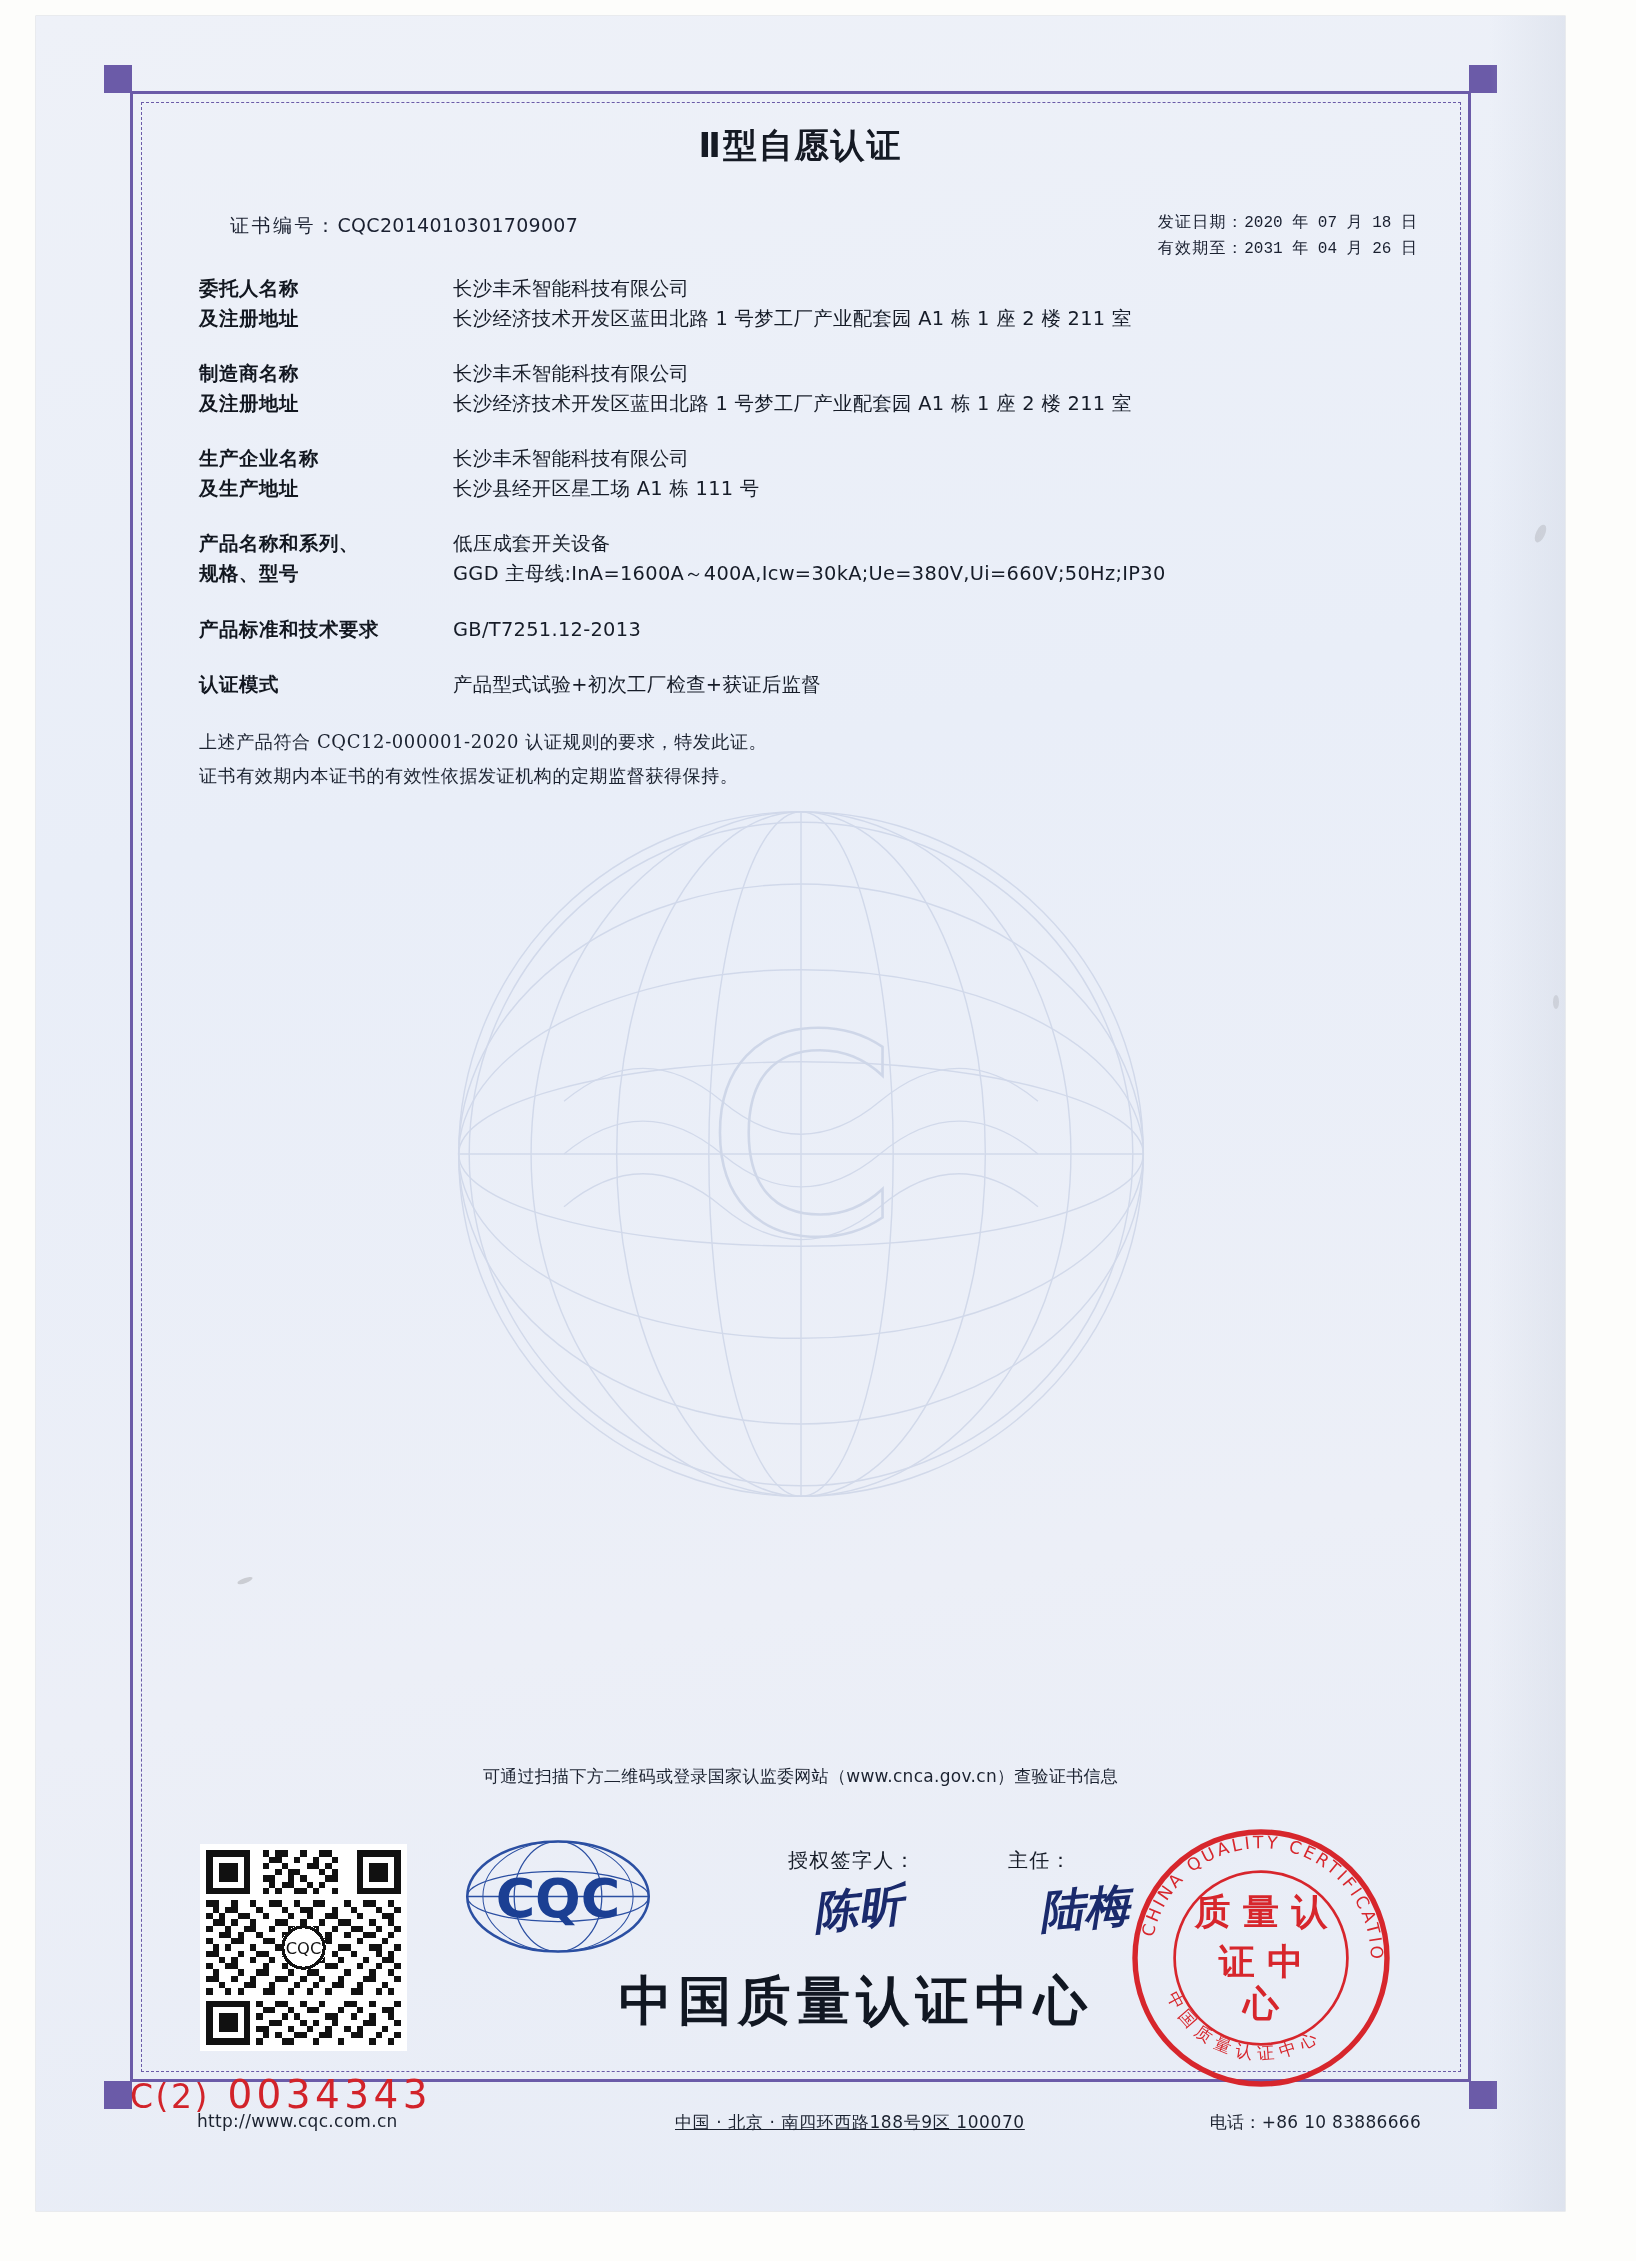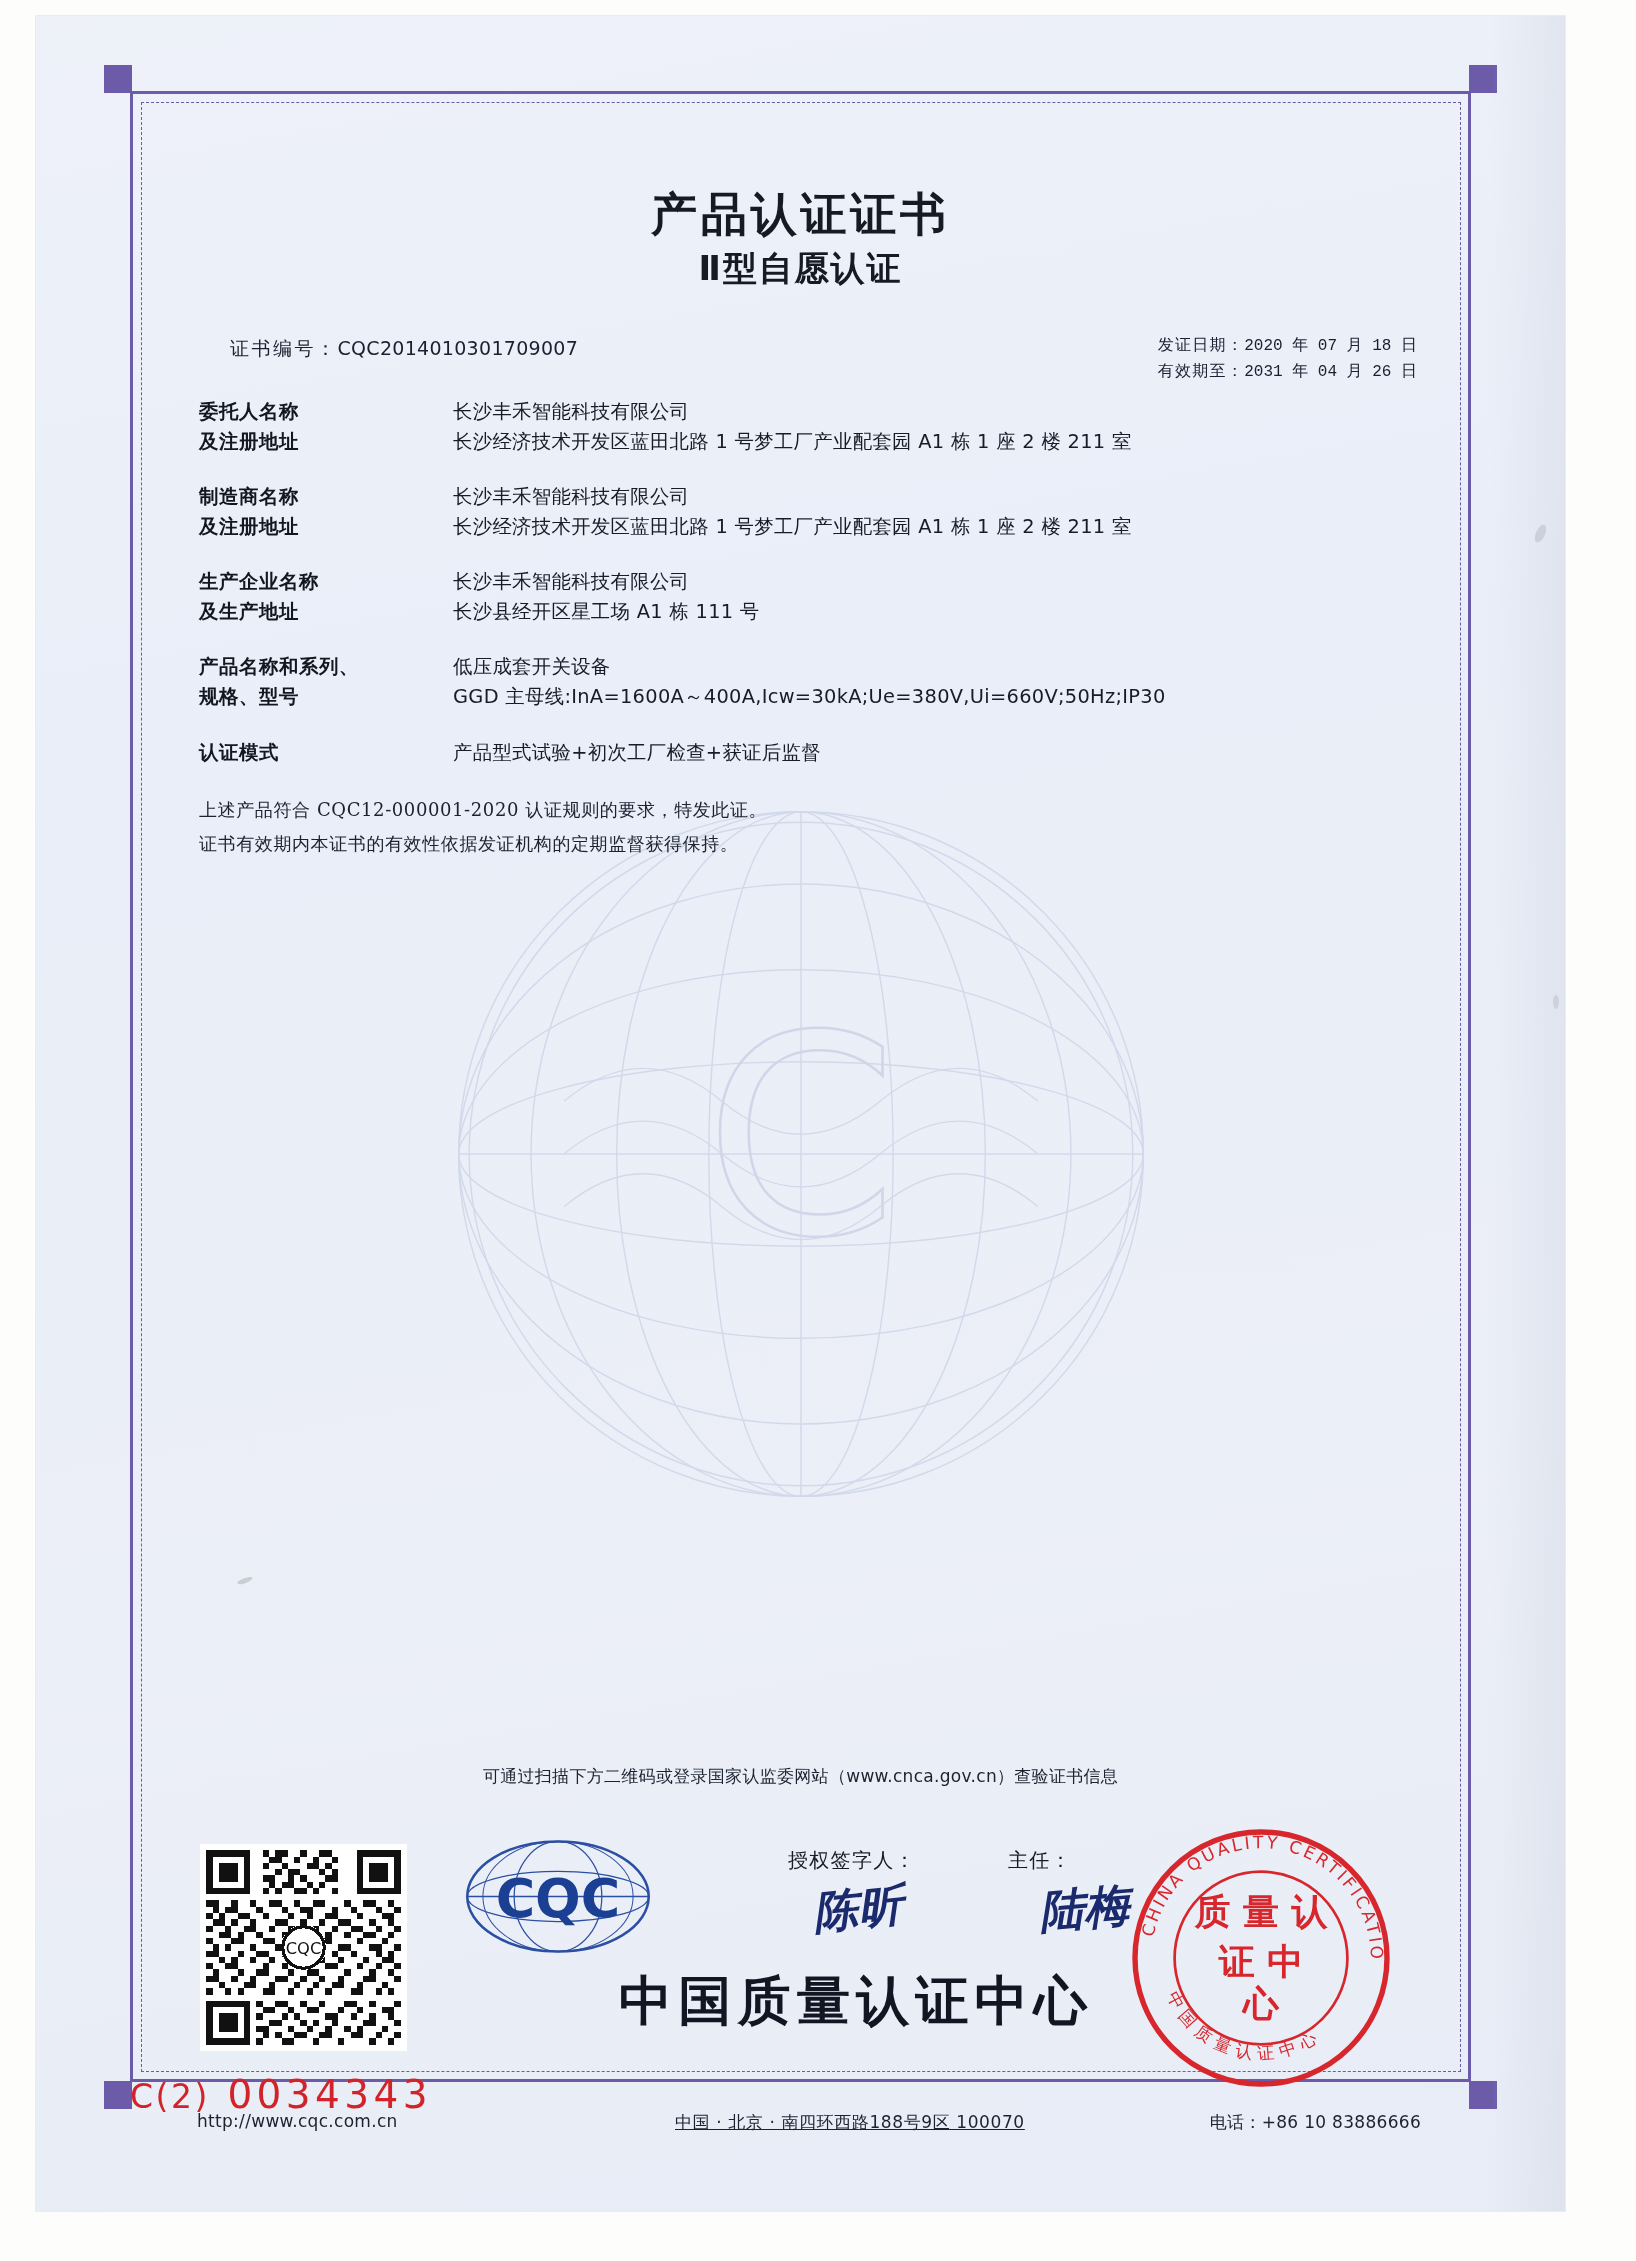--- a/index.html
+++ b/index.html
@@ -314,21 +314,20 @@
     <div class="corner-sq cs-tr"></div>
     <div class="corner-sq cs-bl"></div>
     <div class="corner-sq cs-br"></div>
 
     <div class="speck" style="left:201px;top:1562px;width:16.3px;height:5px;transform:rotate(-20deg);"></div>
     <div class="speck" style="left:1517px;top:979px;width:6.3px;height:14px;"></div>
     <div class="speck" style="left:1500px;top:508px;width:8.8px;height:19px;transform:rotate(25deg);"></div>
 
     <div class="content">
 
-      <div class="title-main">产品认证证书</div>
       <div class="title-sub">Ⅱ型自愿认证</div>
 
       <div class="meta-row">
         <div class="cert-no">
           <span class="lbl">证书编号：</span><span>CQC2014010301709007</span>
         </div>
         <div class="dates">
           <div>
             <span class="lbl">发证日期：</span><span>2020 年 07 月 18 日</span>
           </div>
@@ -377,20 +376,28 @@
           <div class="label">
             <div>产品名称和系列、</div>
             <div>规格、型号</div>
           </div>
           <div class="value">
             <div>低压成套开关设备</div>
             <div>GGD  主母线:InA=1600A～400A,Icw=30kA;Ue=380V,Ui=660V;50Hz;IP30</div>
           </div>
         </div>
 
+        <div class="field">
+          <div class="label">
+            <div>产品标准和技术要求</div>
+          </div>
+          <div class="value">
+            <div>GB/T7251.12-2013</div>
+          </div>
+        </div>
 
         <div class="field">
           <div class="label">
             <div>认证模式</div>
           </div>
           <div class="value">
             <div>产品型式试验+初次工厂检查+获证后监督</div>
           </div>
         </div>
 

